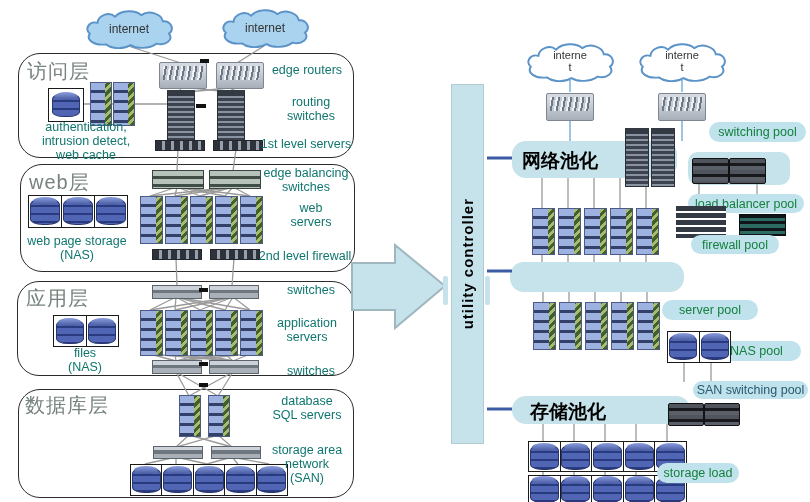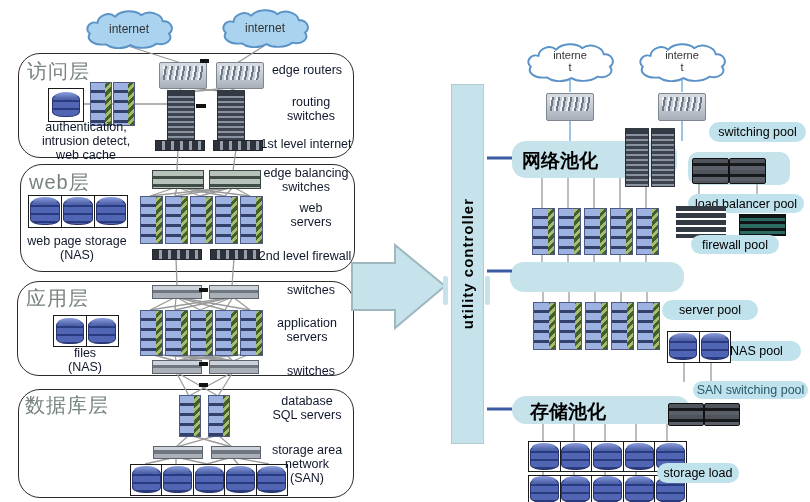--- a/index.html
+++ b/index.html
@@ -4,21 +4,21 @@
 <style>
   html,body{margin:0;padding:0;background:#fff;}
   #page{position:relative;width:810px;height:502px;background:#fff;overflow:hidden;
         font-family:"Liberation Sans","DejaVu Sans",sans-serif;border-radius:20px;}
   .abs{position:absolute;}
   svg.wire{position:absolute;left:0;top:0;z-index:2;pointer-events:none;}
 
   
   .layerbox{position:absolute;border:1.6px solid #2b2b2b;border-radius:22px;z-index:1;}
   .layer-title{position:absolute;font-size:20px;color:#76837c;letter-spacing:1px;z-index:4;white-space:nowrap;}
-  .lbl{position:absolute;font-size:12.5px;color:#0f172a;line-height:1.1;text-align:center;
+  .lbl{position:absolute;font-size:12.5px;color:#0f766e;line-height:1.1;text-align:center;
        white-space:pre-line;z-index:4;}
 
   
   .cloud{position:absolute;z-index:3;}
   .cloud svg{display:block;width:100%;height:100%;}
   .cloud-label{position:absolute;inset:0;display:flex;align-items:center;justify-content:center;
                font-size:12px;color:#333;text-align:center;white-space:pre-line;line-height:1.05;}
 
   
   .tower{position:absolute;z-index:3;border:1px solid #4d5a85;
@@ -56,21 +56,21 @@
   .ubar{position:absolute;left:451px;top:84px;width:31px;height:358px;background:#c6e2ea;
     border:1px solid #b2ccd4;display:flex;align-items:center;justify-content:center;z-index:3;}
   .ubar span{writing-mode:vertical-rl;transform:rotate(180deg);font-weight:bold;font-size:15px;
     color:#000;letter-spacing:1px;white-space:nowrap;}
   .tick{position:absolute;width:5px;height:29px;top:276px;background:#c6e2ea;border-radius:2px;z-index:3;}
 
   
   .band{position:absolute;background:#c6e2ea;border-radius:14px;z-index:1;}
   .band-title{position:absolute;font-weight:bold;font-size:19px;color:#000;z-index:4;white-space:nowrap;}
   .bubble{position:absolute;background:#bfe2ec;border-radius:10px;display:flex;align-items:center;
-    justify-content:center;font-size:12.5px;color:#000000;z-index:2;white-space:nowrap;}
+    justify-content:center;font-size:12.5px;color:#15803d;z-index:2;white-space:nowrap;}
 </style>
 </head>
 <body>
 
 <div id="page">
 
   <svg class="wire" width="810" height="502">
     <g stroke="#9a9a9a" stroke-width="1.3" fill="none">
 
       <line x1="128" y1="46" x2="181" y2="63"></line>
@@ -217,21 +217,21 @@
   <div class="router" style="left:216px;top:62px;width:46px;height:25px"></div>
   <div class="dash" style="left:200px;top:59px;width:9px;height:3.5px"></div>
   <div class="rackswitch" style="left:167px;top:90px;width:26px;height:48px"></div>
   <div class="rackswitch" style="left:217px;top:90px;width:26px;height:48px"></div>
   <div class="dash" style="left:196px;top:104px;width:10px;height:3.5px"></div>
   <div class="fwbar" style="left:155px;top:140px;width:48px;height:9px"></div>
   <div class="fwbar" style="left:213px;top:140px;width:48px;height:9px"></div>
   <div class="lbl" style="left:262px;top:64px;width:90px">edge routers</div>
   <div class="lbl" style="left:270px;top:96px;width:82px">routing
 switches</div>
-  <div class="lbl" style="left:258px;top:138px;width:96px">1st level internet</div>
+  <div class="lbl" style="left:258px;top:138px;width:96px">1st level servers</div>
 
   <div class="layerbox" style="left:20px;top:164px;width:333px;height:106px"></div>
   <div class="layer-title" style="left:29px;top:169px">web层</div>
   <div class="cellbox" style="left:28px;top:195px;width:98px;height:31px">
     <div class="cell">
         <span class="cyl" style="width:28px;height:25px"></span>
       </div>
     <div class="cell">
         <span class="cyl" style="width:28px;height:25px"></span>
       </div>

